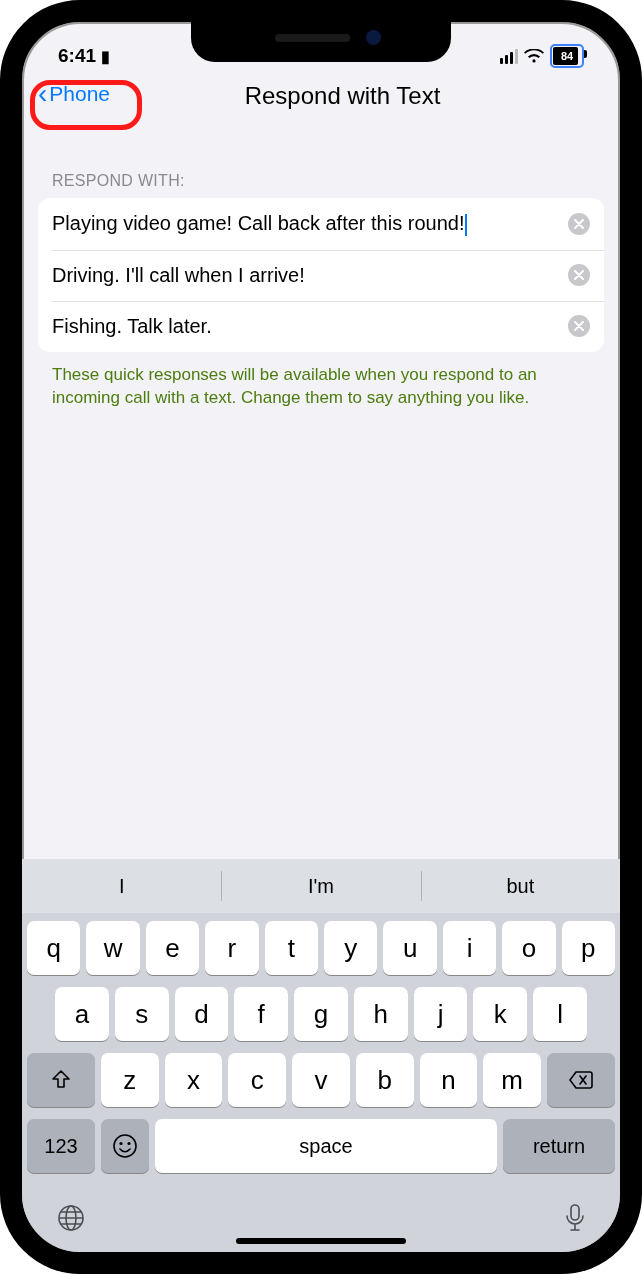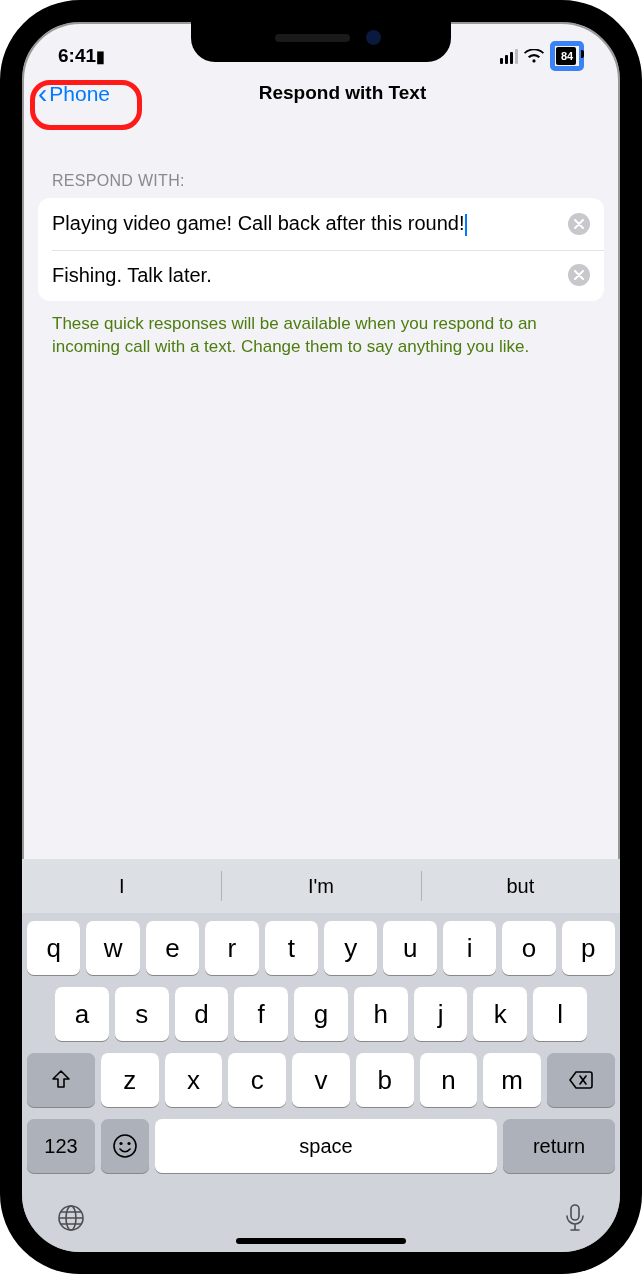--- a/index.html
+++ b/index.html
@@ -68,33 +68,33 @@
     height: 40px;
     display: flex;
     align-items: center;
     justify-content: space-between;
     padding: 0 36px;
     font-size: 19px;
     font-weight: 600;
     color: #000;
     z-index: 40;
   }
-  .status-left { display: flex; align-items: center; }
+  .status-left { display: flex; align-items: center; gap: 5px; }
   .status-right { display: flex; align-items: center; gap: 6px; }
   .status-lock { font-size: 16px; }
   .cell-bars { display: inline-flex; align-items: flex-end; gap: 1.5px; }
   .cell-bars span { width: 3.5px; background: #000; border-radius: 1px; }
   .cell-bars span:nth-child(1){height:6px}
   .cell-bars span:nth-child(2){height:9px}
   .cell-bars span:nth-child(3){height:12px}
   .cell-bars span:nth-child(4){height:15px; background:#bbb}
   .wifi-icon { display:inline-flex; }
   .battery {
     display: inline-flex; align-items: center;
-    border: 5px solid #3b82f6; border-radius: 5px;
+    border: 2px solid #3b82f6; border-radius: 5px;
     height: 18px; width: 34px;
     position: relative; padding: 10px;
     justify-content: center;
     font-size: 11px; font-weight: 700;
   }
   .battery-fill { position: absolute; left: 1px; top: 1px; bottom: 1px; width: 84%; background: #000; border-radius: 2px; }
   .battery-txt { position: relative; color: #fff; z-index: 2; font-size: 11px;}
   .battery-tip { position: absolute; right: -5px; top: 4px; width: 3px; height: 8px; background: #000; border-radius: 0 2px 2px 0; }
 
   .nav-bar {
@@ -108,21 +108,21 @@
   .nav-back {
     position: absolute;
     left: 16px;
     display: flex;
     align-items: center;
     color: #007aff;
     font-size: 21px;
     gap: 2px;
   }
   .nav-back-chevron { font-size: 28px; font-weight: 500; line-height: 0; }
-  .nav-title { font-size: 19px; font-weight: 700; color: #000; margin-left: 43px; }
+  .nav-title { font-size: 24px; font-weight: 400; color: #000; margin-left: 43px; }
   .red-highlight {
     position: absolute;
     border: 5px solid #ff1a1a;
     border-radius: 20px;
     left: 8px; top: 58px;
     width: 112px; height: 50px;
     pointer-events: none;
     z-index: 60;
   }
 
@@ -305,20 +305,28 @@
       <div class="list-group">
         <div class="list-row">
           <span class="row-text"><span>Playing video game! Call back after this round!</span><span class="caret"></span></span>
           <span class="clear-btn">
             <svg width="10" height="10" viewBox="0 0 10 10">
                 <path d="M1 1l8 8M9 1l-8 8" stroke="#fff" stroke-width="2" stroke-linecap="round"></path>
               </svg>
           </span>
         </div>
         <div class="list-row">
+          <span class="row-text">Driving. I'll call when I arrive!</span>
+          <span class="clear-btn">
+            <svg width="10" height="10" viewBox="0 0 10 10">
+                <path d="M1 1l8 8M9 1l-8 8" stroke="#fff" stroke-width="2" stroke-linecap="round"></path>
+              </svg>
+          </span>
+        </div>
+        <div class="list-row">
           <span class="row-text">Fishing. Talk later.</span>
           <span class="clear-btn">
             <svg width="10" height="10" viewBox="0 0 10 10">
                 <path d="M1 1l8 8M9 1l-8 8" stroke="#fff" stroke-width="2" stroke-linecap="round"></path>
               </svg>
           </span>
         </div>
       </div>
       <div class="footer-text">These quick responses will be available when you respond to an incoming call with a text. Change them to say anything you like.</div>
     </div>

